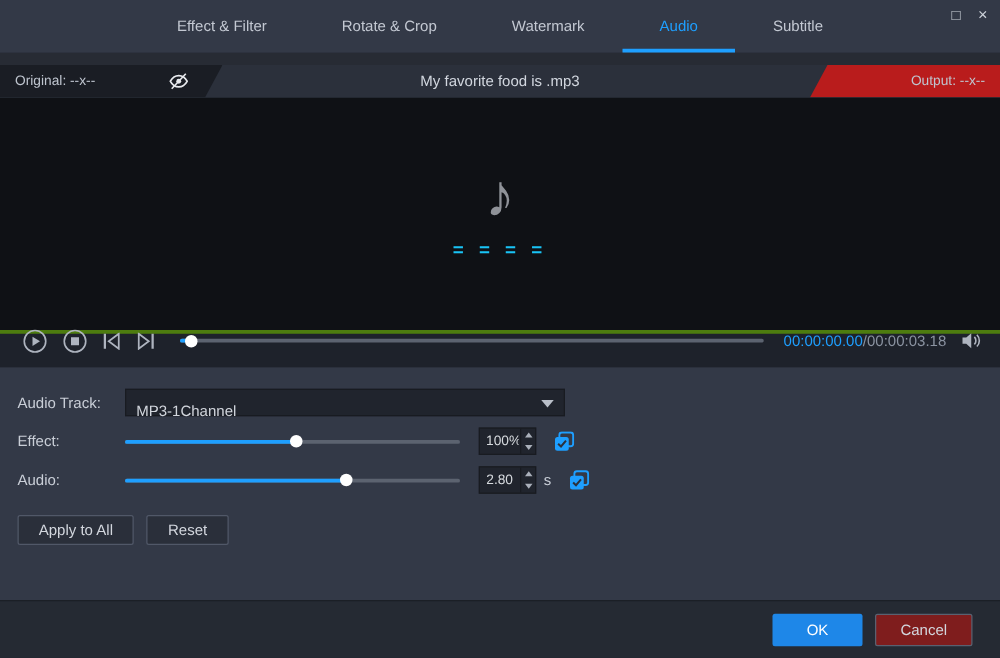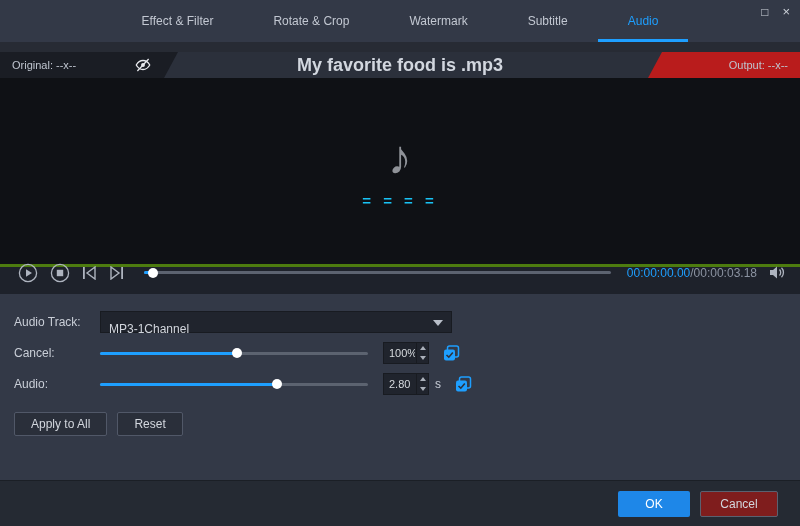--- a/index.html
+++ b/index.html
@@ -32,21 +32,21 @@
     position:absolute; left:0; top:0; height:100%; width:178px; background:#1a1d24;
     clip-path:polygon(0 0, 100% 0, calc(100% - 14px) 100%, 0 100%);
     display:flex; align-items:center; padding:0 34px 0 12px;
   }
   .seg-left .eye { position:absolute; right:26px; top:4px; cursor:pointer; }
   .seg-right {
     position:absolute; right:0; top:0; height:100%; width:152px; background:#b91c1c;
     clip-path:polygon(14px 0, 100% 0, 100% 100%, 0 100%);
     display:flex; align-items:center; justify-content:flex-end; padding:0 12px 0 24px;
   }
-  .file-title { position:absolute; left:0; right:0; top:0; height:100%; display:flex; align-items:center; justify-content:center; color:#d2d7df; font-size:18px;font-weight:bold; }
+  .file-title { position:absolute; left:0; right:0; top:0; height:100%; display:flex; align-items:center; justify-content:center; color:#d2d7df; font-size:12px; }
 
   
   .preview { height:186px; background:#0f1115; flex:0 0 auto; display:flex; flex-direction:column; align-items:center; justify-content:center; }
   .note-glyph { font-size:48px; color:#8f9298; line-height:1; }
   .dashes { margin-top:10px; color:#19c3f5; font-size:15px; font-weight:bold; letter-spacing:4px; }
 
   
   .playerbar { height:30px; background:#1e222b; border-top:3px solid #4d7c0f; flex:0 0 auto; display:flex; align-items:center; padding:0 14px 16px 18px; }
   .pbtn { display:flex; align-items:center; justify-content:center; margin-right:12px; cursor:pointer; }
   .slider { position:relative; height:3px; border-radius:2px; background:#5c6370; cursor:pointer; }
@@ -98,22 +98,22 @@
 </head>
 <body>
 
 <div class="app">
 
   <header class="tabbar">
     <nav class="tabs">
       <div class="tab">Effect &amp; Filter</div>
       <div class="tab">Rotate &amp; Crop</div>
       <div class="tab">Watermark</div>
+      <div class="tab active">Audio</div>
       <div class="tab">Subtitle</div>
-      <div class="tab active">Audio</div>
     </nav>
     <div class="win-controls">
       <span class="win-btn max">□</span>
       <span class="win-btn">×</span>
     </div>
   </header>
 
   <div class="spacer"></div>
 
   <div class="infobar">
@@ -183,21 +183,21 @@
 
     <div class="srow">
       <span class="slabel">Audio Track:</span>
       <div class="dropdown">
         <span>MP3-1Channel</span>
         <span class="arrow"></span>
       </div>
     </div>
 
     <div class="srow">
-      <span class="slabel">Cancel:</span>
+      <span class="slabel">Effect:</span>
       <div class="slider set-slider">
         <div class="fill" style="width: 51%;"></div>
         <div class="handle" style="left: 51%;"></div>
       </div>
       <div class="numfield">
         <input value="100%" style="">
         <div class="spin">
           <div class="up"></div>
           <div class="down"></div>
         </div>

